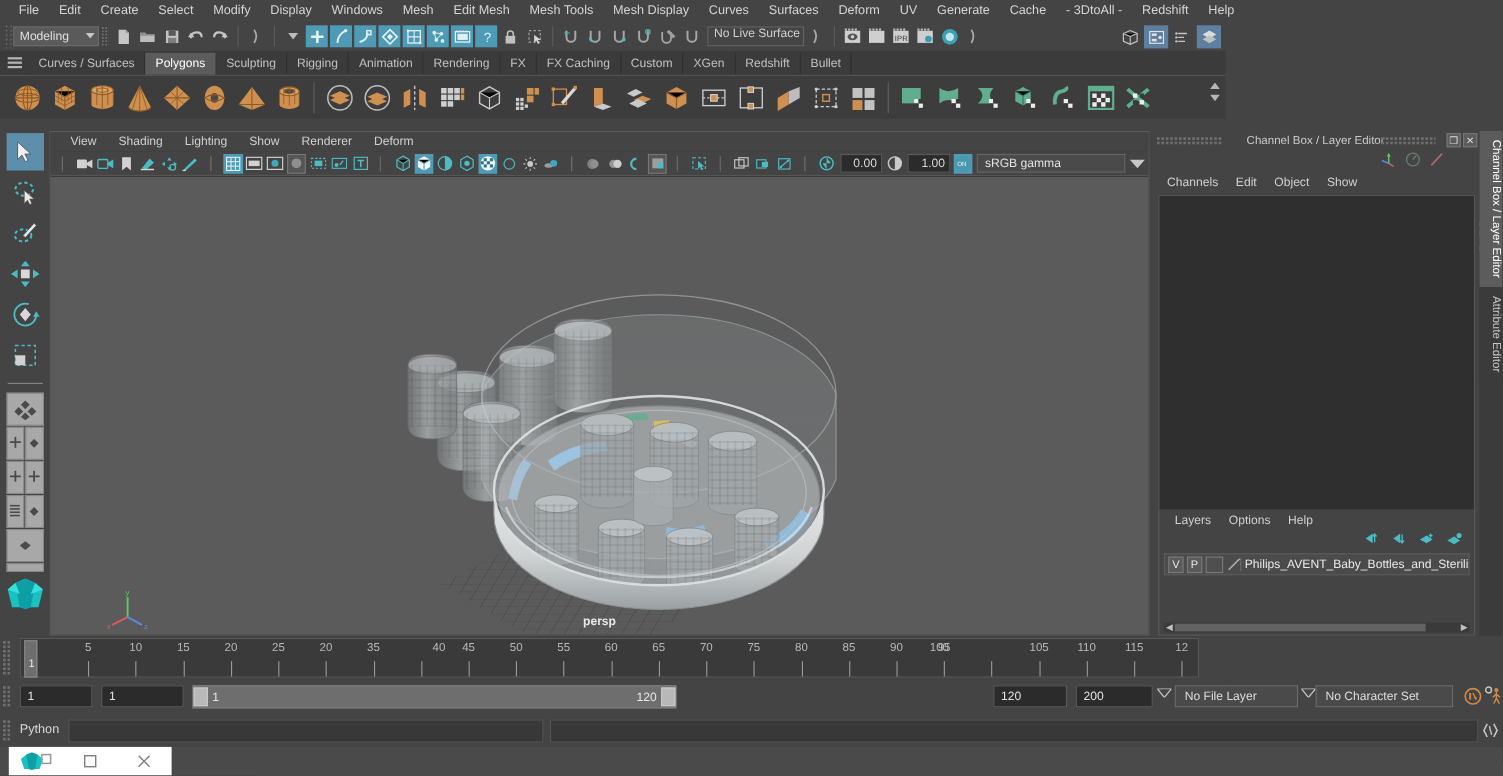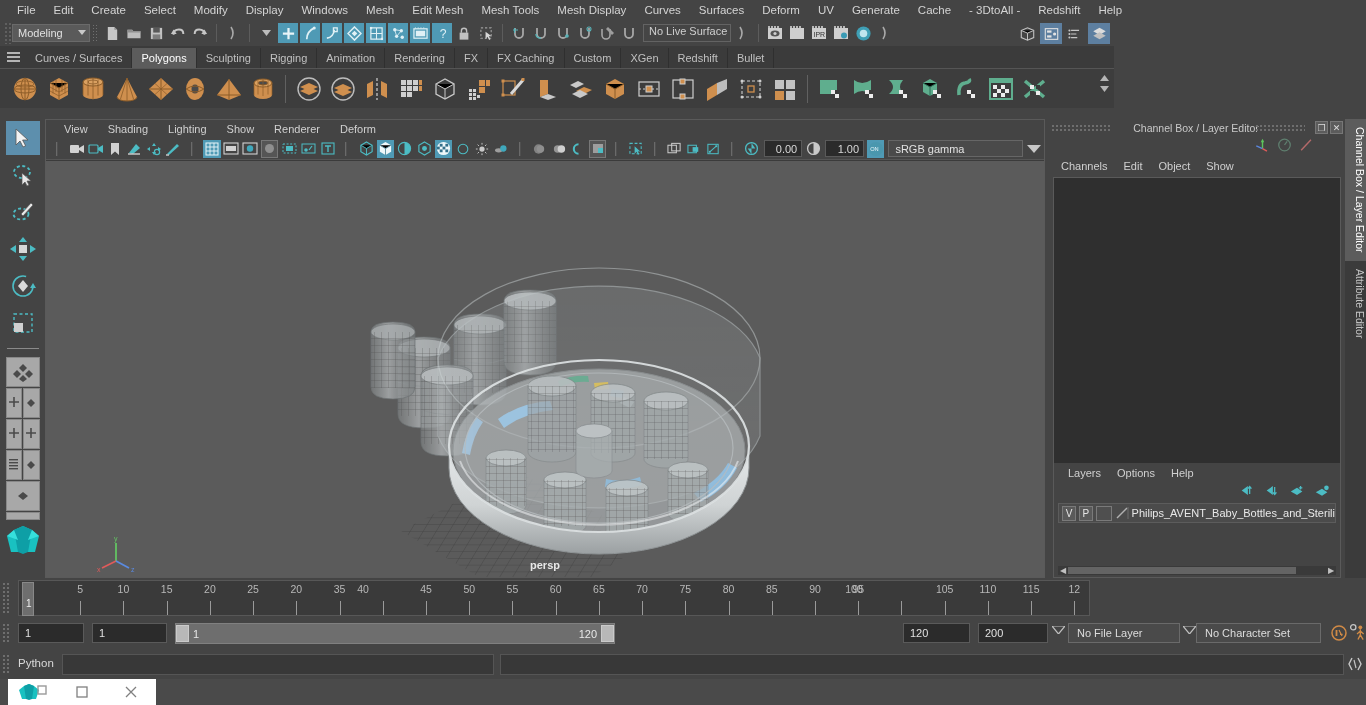--- a/index.html
+++ b/index.html
@@ -1426,21 +1426,21 @@
         <div class="ts-lab" style="left: 147.669px;">15</div>
         <div class="ts-tick" style="left: 190.893px;"></div>
         <div class="ts-lab" style="left: 190.893px;">20</div>
         <div class="ts-tick" style="left: 234.116px;"></div>
         <div class="ts-lab" style="left: 234.116px;">25</div>
         <div class="ts-tick" style="left: 277.339px;"></div>
         <div class="ts-lab" style="left: 277.339px;">20</div>
         <div class="ts-tick" style="left: 320.562px;"></div>
         <div class="ts-lab" style="left: 320.562px; text-align: right;">35</div>
         <div class="ts-tick" style="left: 363.785px;"></div>
-        <div class="ts-lab" style="left: 344px;">40</div>
+        <div class="ts-lab" style="left: 380px;">40</div>
         <div class="ts-tick" style="left: 407.008px;"></div>
         <div class="ts-lab" style="left: 407.008px;">45</div>
         <div class="ts-tick" style="left: 450.231px;"></div>
         <div class="ts-lab" style="left: 450.231px;">50</div>
         <div class="ts-tick" style="left: 493.455px;"></div>
         <div class="ts-lab" style="left: 493.455px;">55</div>
         <div class="ts-tick" style="left: 536.678px;"></div>
         <div class="ts-lab" style="left: 536.678px;">60</div>
         <div class="ts-tick" style="left: 579.901px;"></div>
         <div class="ts-lab" style="left: 579.901px;">65</div>

